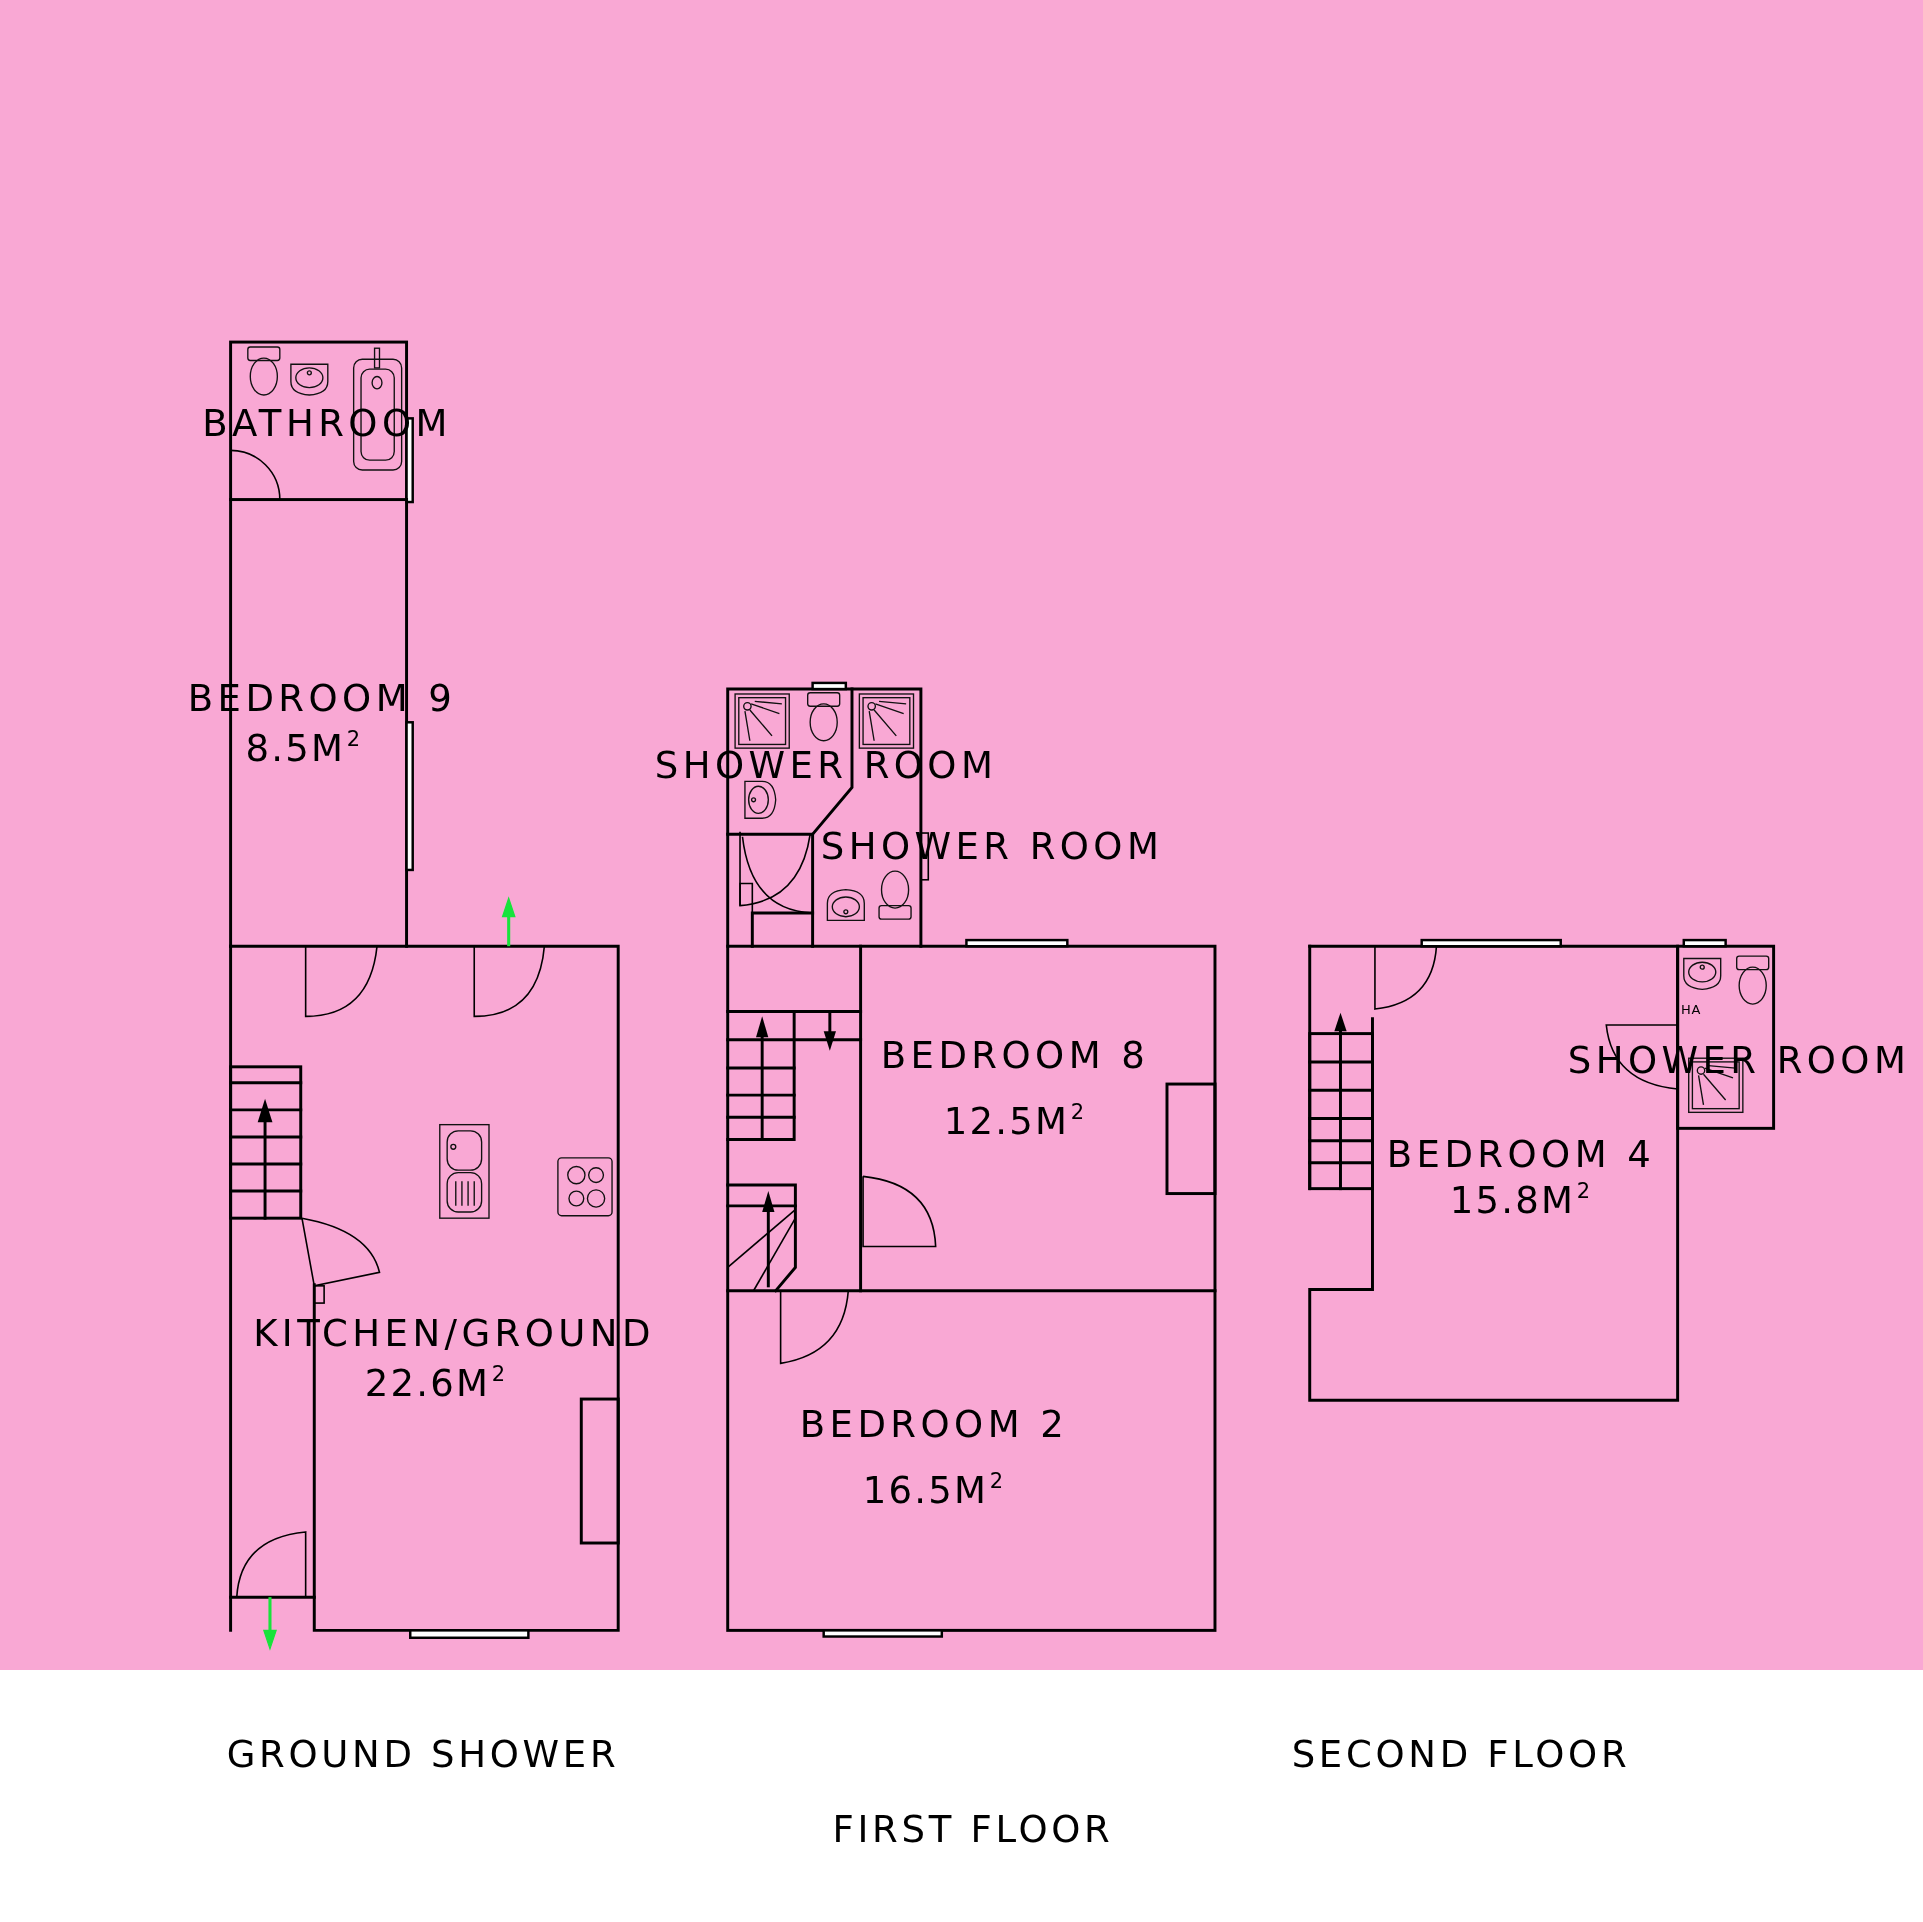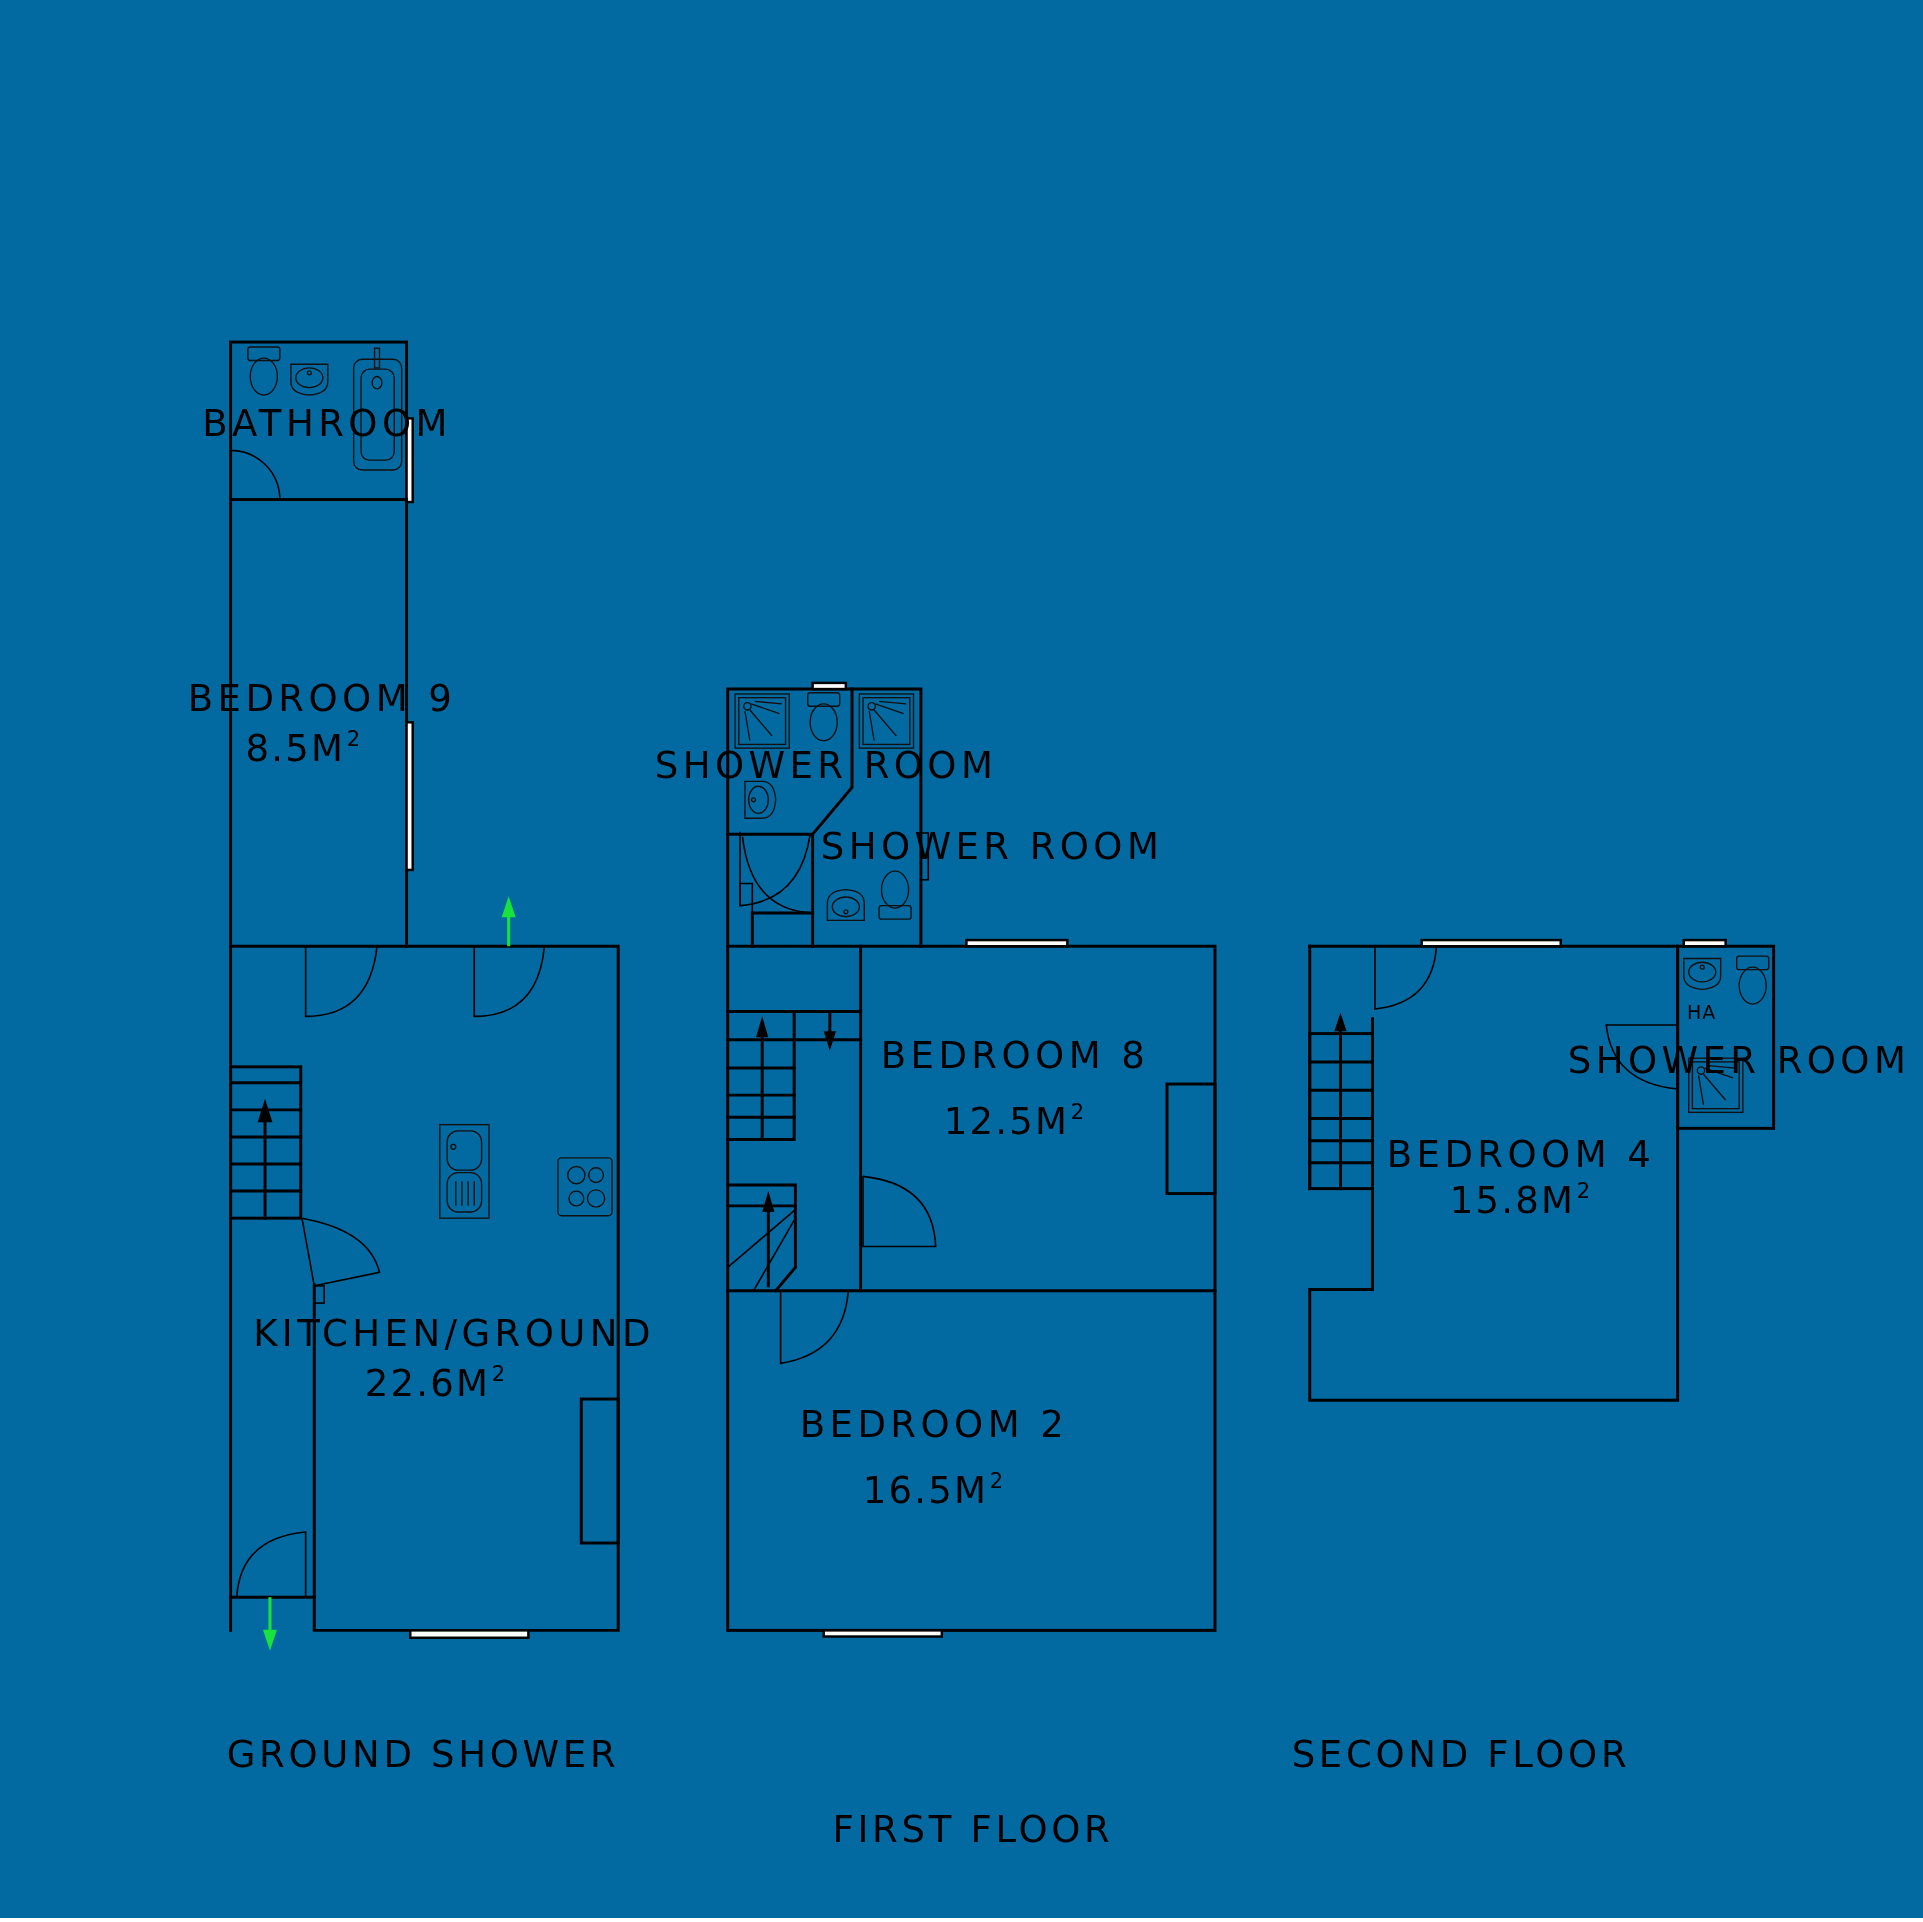--- a/index.html
+++ b/index.html
@@ -1,37 +1,37 @@
 <!DOCTYPE html>
 <html style="font-size:13px"><head>
 <meta charset="utf-8">
 <style>
   html, body { margin: 0; padding: 0; background: #ffffff; }
   body { width: 1923px; height: 1922px; overflow: hidden; }
-  #stage { position: relative; width: 1923px; height: 1918px; background: #0369a1; }
+  #stage { position: relative; width: 1923px; height: 1670px; background: #f9a8d4; }
   #plan { position: absolute; left: 0; top: 0; width: 1923px; height: 1922px; }
   .wall { fill: none; stroke: #000; stroke-width: 2.4; stroke-linecap: square; }
   .thin { fill: none; stroke: #000; stroke-width: 1.3; }
   .fix { fill: none; stroke: #111; stroke-width: 1.1; }
   .win { fill: #fff; stroke: #000; stroke-width: 2; }
   .green { stroke: #18e33c; fill: #18e33c; }
   .lbl {
     position: absolute;
     font-family: "DejaVu Sans", sans-serif;
     color: #000;
     white-space: nowrap;
     letter-spacing: 0.12em;
     line-height: 1;
     transform: translateX(-50%);
   }
   .room { font-size: 37px; }
   .area { font-size: 37px; letter-spacing: 0.06em; }
   .area sup { font-size: 21px; vertical-align: 14.7px; margin-left: 1.6px; }
   .floor { font-size: 37px; letter-spacing: 0.1em; }
-  .small { font-size: 19px; letter-spacing: 0.05em; transform: none; margin-left: 6px; }
+  .small { font-size: 13px; letter-spacing: 0.05em; transform: none; }
 </style>
 </head>
 <body>
 
 <div id="stage">
 <svg id="plan" viewBox="0 0 1562 1562" xmlns="http://www.w3.org/2000/svg">
   <defs>
     <g id="toilet">
       <rect x="-13" y="0" width="26" height="11" rx="2" class="fix"></rect>
       <ellipse cx="0" cy="24" rx="11" ry="15" class="fix"></ellipse>

